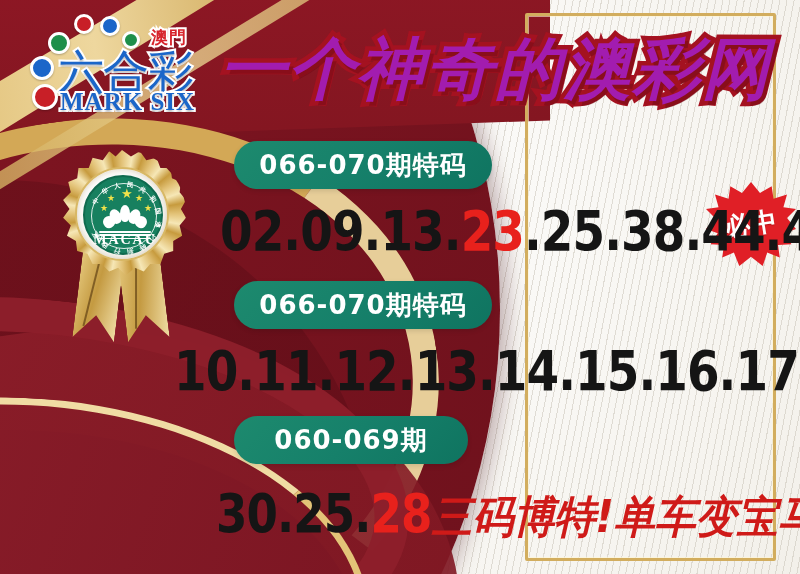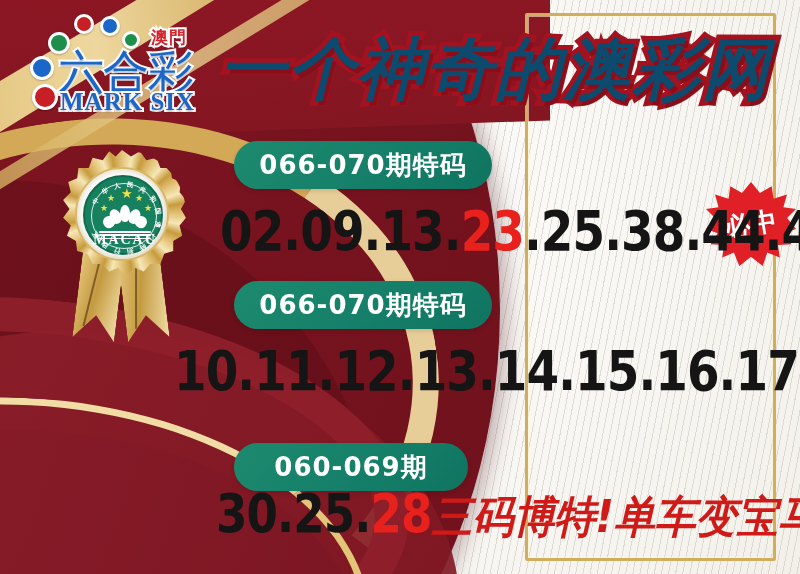--- a/index.html
+++ b/index.html
@@ -167,21 +167,21 @@
   }
 
   
   .title {
     position:absolute; left:210px; top:22px;
     width:570px; height:95px;
     font-family:"DejaVu Sans","Liberation Sans",sans-serif;
     font-size:67px; font-weight:bold;
     font-style:italic;
     letter-spacing:2px;
-    color:#0c4a6e;
+    color:#a21caf;
     -webkit-text-stroke:9px #a41220;
     paint-order:stroke fill;
     text-shadow:3px 4px 0 rgba(90,8,16,.35);
     white-space:nowrap;
     text-align:center;
     line-height:95px;
   }
 
   
   .medal { position:absolute; left:55px; top:150px; width:140px; height:195px; }
@@ -300,21 +300,21 @@
     background:linear-gradient(135deg,#1d8a6e 0%,#16806a 50%,#0f7460 100%);
     border-radius:26px;
     color:#fff; font-weight:bold;
     font-family:"DejaVu Sans","Liberation Sans",sans-serif;
     display:flex; align-items:center; justify-content:center;
     letter-spacing:1px;
     box-shadow:0 2px 5px rgba(0,0,0,.12);
   }
   .pill-1 { left:234px; top:141px; width:258px; height:48px; font-size:26px; }
   .pill-2 { left:234px; top:281px; width:258px; height:48px; font-size:26px; }
-  .pill-3 { left:234px; top:416px; width:234px; height:48px; font-size:26px;margin-top:27px; }
+  .pill-3 { left:234px; top:416px; width:234px; height:48px; font-size:26px; }
 
   .numrow {
     position:absolute;
     font-family:"DejaVu Sans Condensed","DejaVu Sans","Liberation Sans",sans-serif;
     font-weight:bold; color:#151515;
     white-space:nowrap;
     letter-spacing:-1px;
     transform:scaleX(.93);
     transform-origin:left center;
   }

